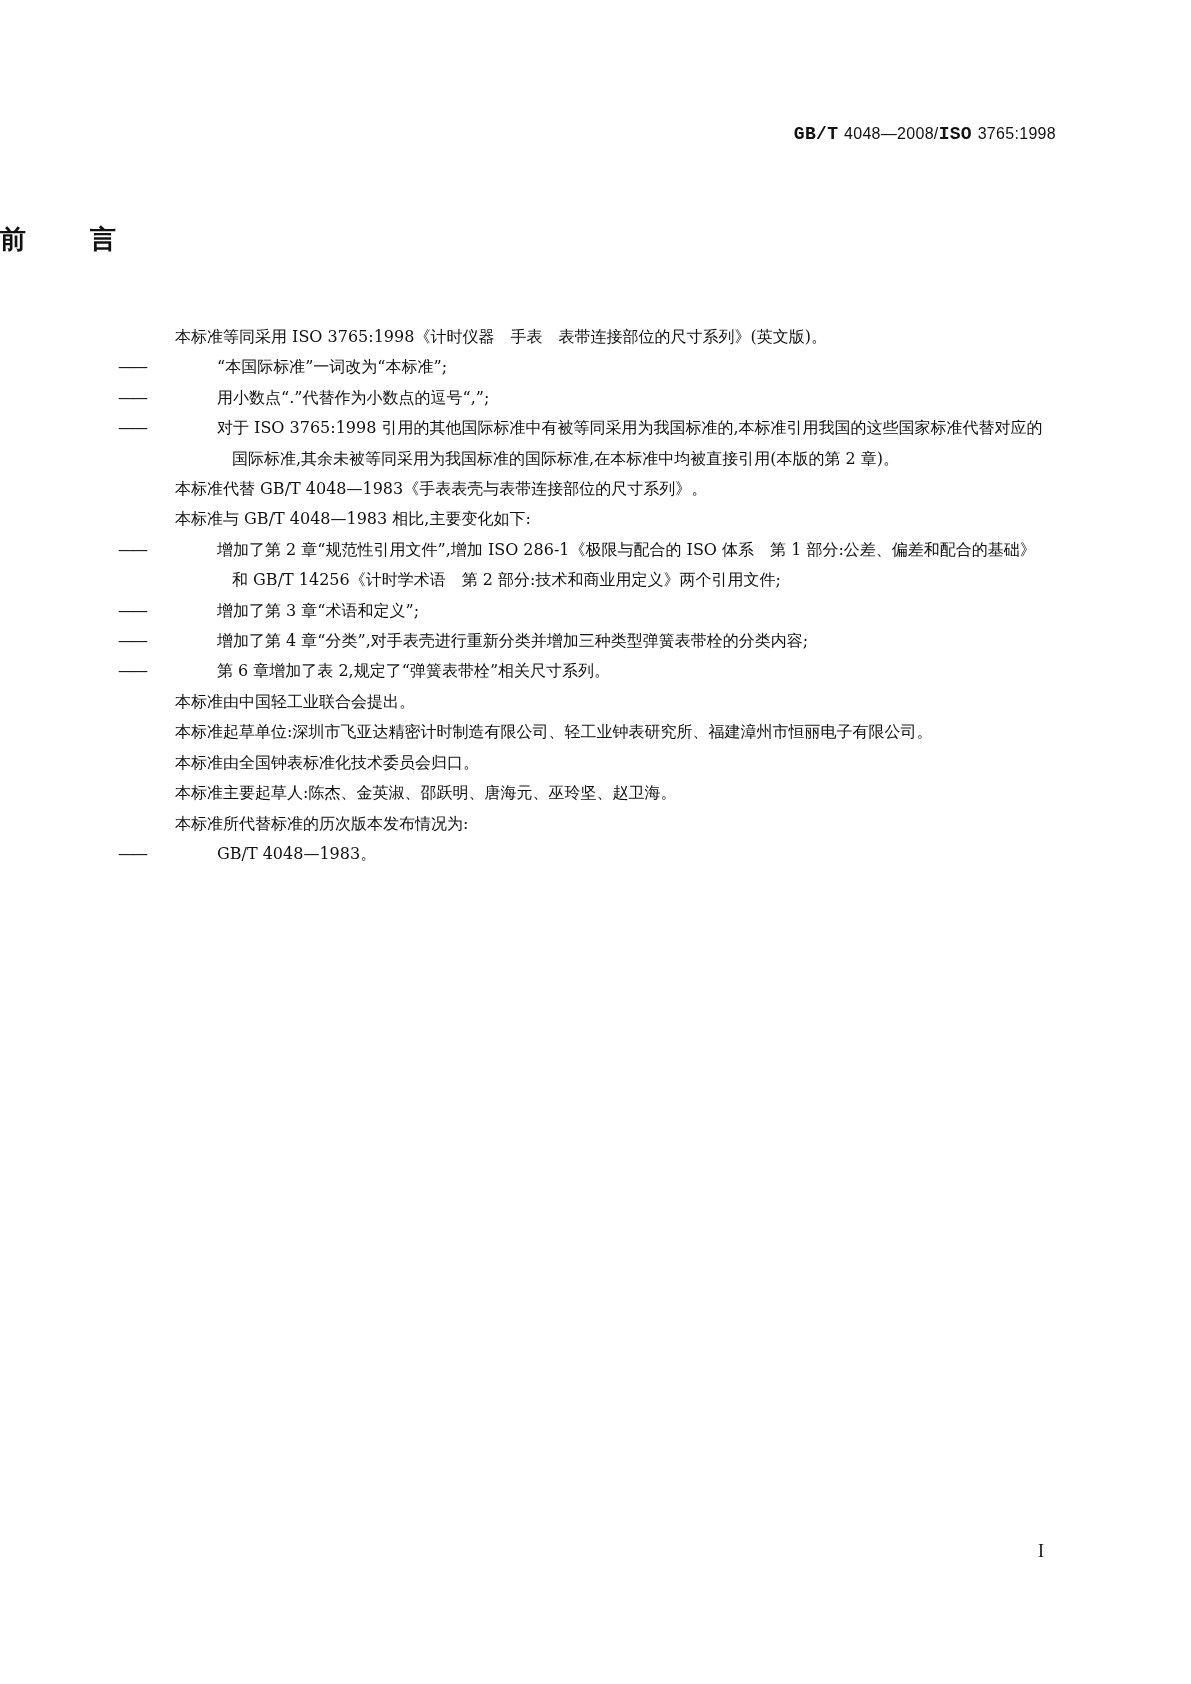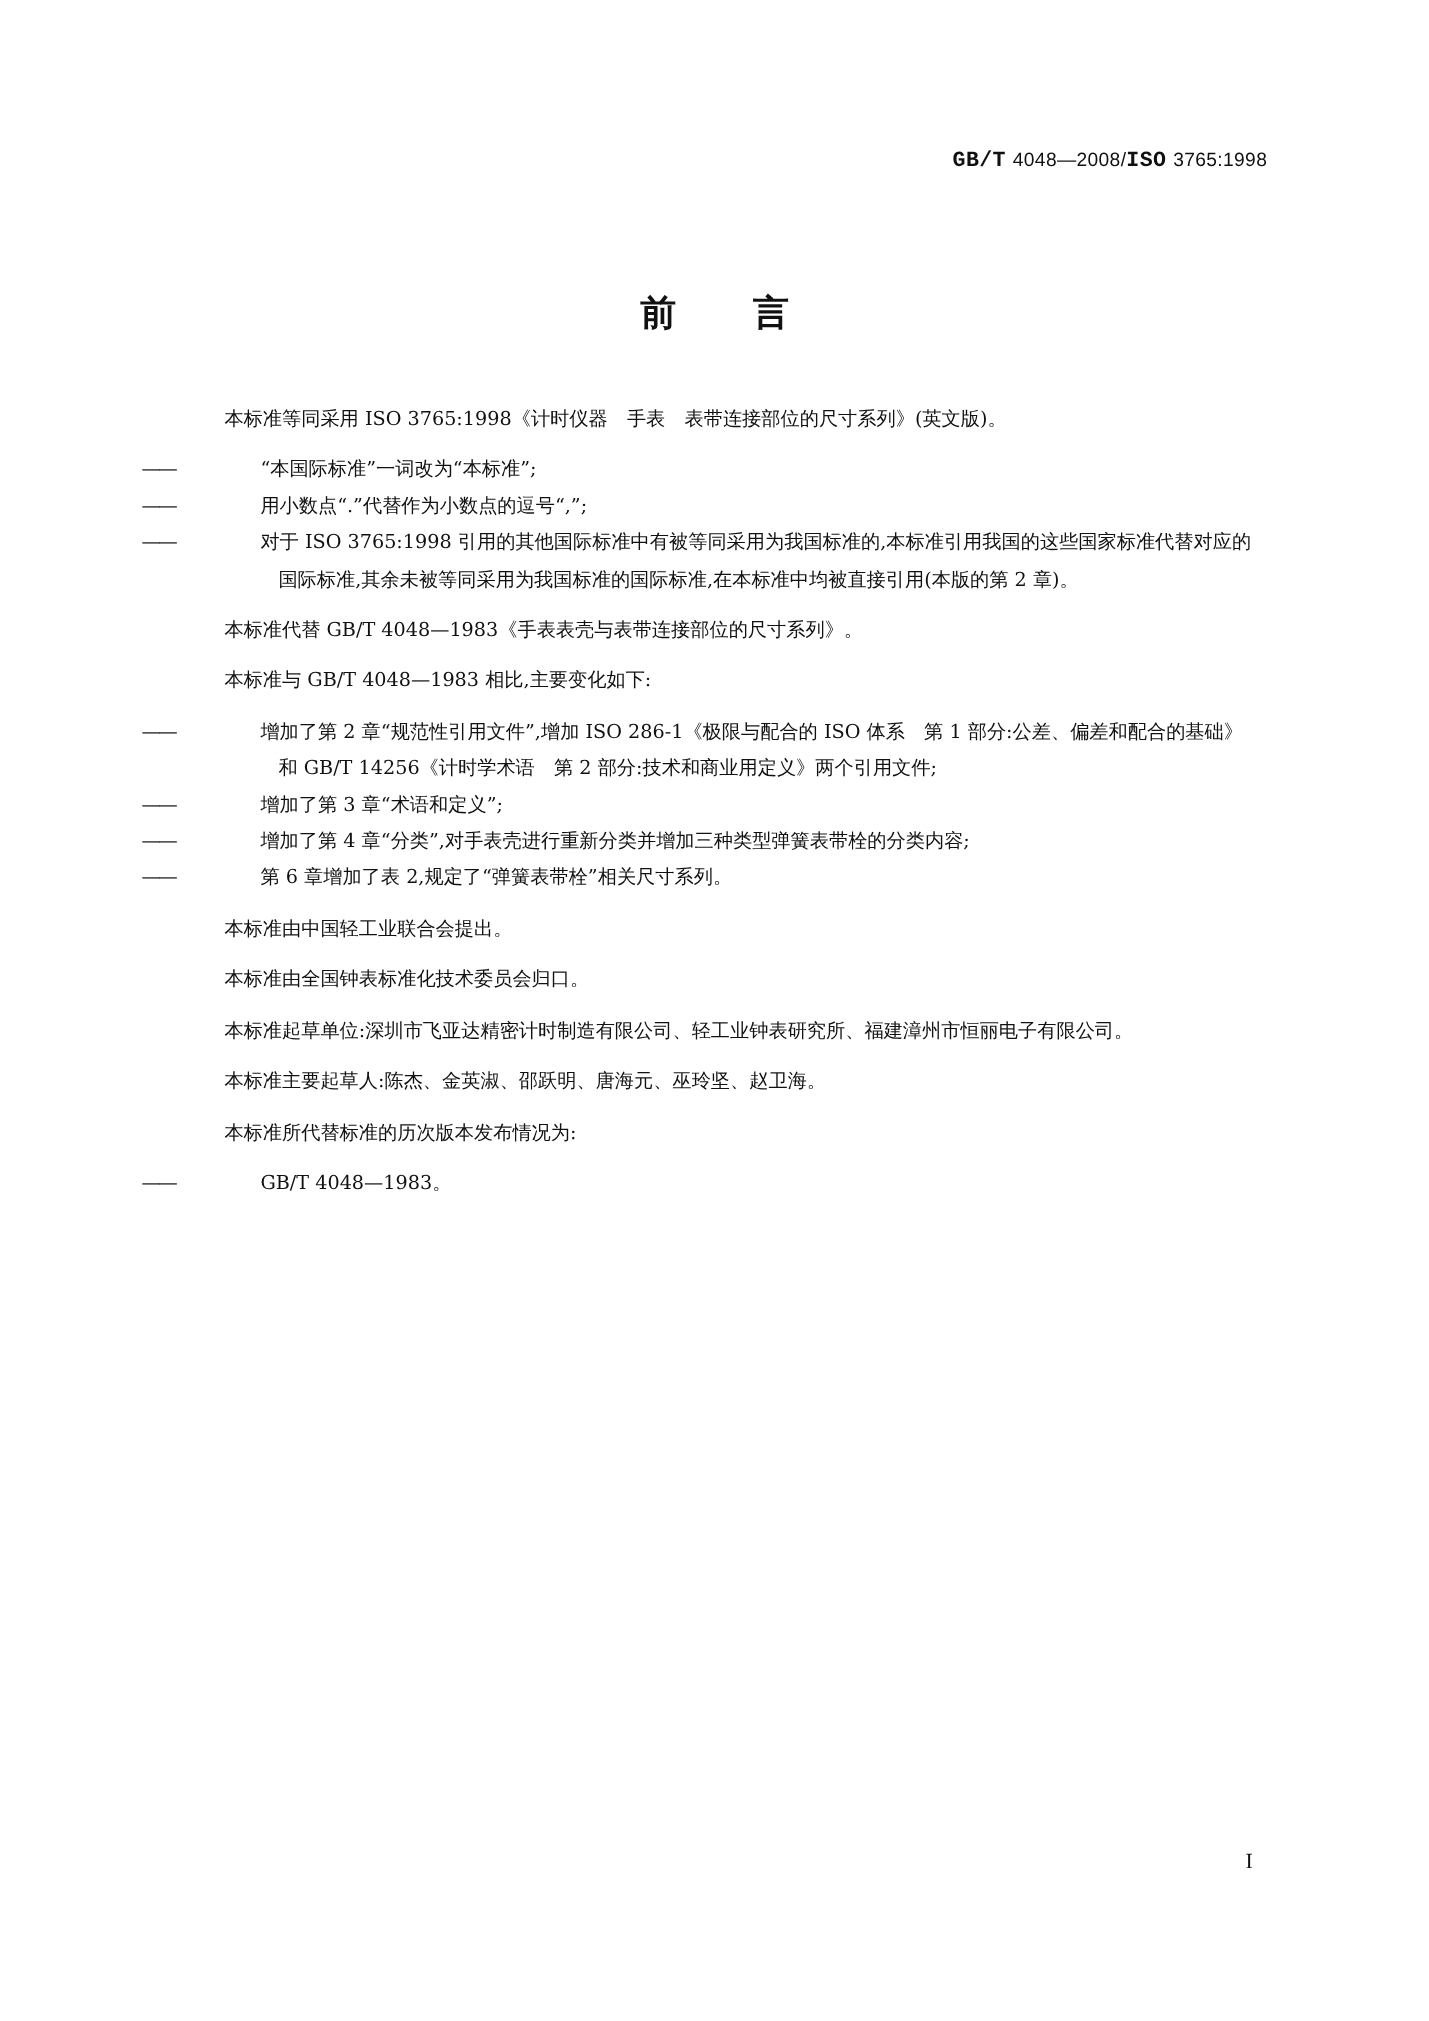--- a/index.html
+++ b/index.html
@@ -1,23 +1,23 @@
 <!DOCTYPE html>
 <html><head>
 <meta charset="utf-8">
 <style>
   html, body { margin: 0; padding: 0; background: #ffffff; }
   body { width: 1191px; height: 1684px; position: relative; overflow: hidden; color: #111; font-family: "DejaVu Serif", "Liberation Serif", serif; }
   .header-code { position: absolute; top: 123px; right: 135px; font-size: 17px; letter-spacing: 0.3px; white-space: nowrap; }
   .header-code b { font-family: Liberation Mono, monospace; font-weight: bold; font-size: 18px; }
   .header-code span.n { font-family: Liberation Sans, sans-serif; font-size: 16px; text-align: right; }
-  .title { position: absolute; top: 241px; left: 0; width: 100%; text-align: center; font-family: "DejaVu Sans", sans-serif; font-weight: bold; font-size: 30px; letter-spacing: 0; }
+  .title { position: absolute; top: 222px; left: 0; width: 100%; text-align: left; font-family: "DejaVu Sans", sans-serif; font-weight: bold; font-size: 26px; letter-spacing: 0; }
   .title .gap { display: inline-block; width: 64px; }
   .content { position: absolute; top: 322px; left: 150px; width: 900px; font-size: 16px; line-height: 30.4px; }
-  .p { margin: 12px; padding-left: 25px; white-space: nowrap; }
+  .p { margin: 0; padding-left: 25px; white-space: nowrap; }
   .p.wrap { white-space: normal; padding-left: 0; text-indent: 25px; }
   .dash { margin: 0; padding-left: 57px; text-indent: -57px; margin-left: 25px; white-space: normal; }
   .dash .d { display: inline-block; width: 42px; letter-spacing: -2px; }
   .page-num { position: absolute; top: 1541px; left: 1038px; font-family: "Liberation Serif", serif; font-size: 18px; }
 </style>
 </head>
 <body>
 
 <div class="header-code">
   <b>GB/T</b>
@@ -34,20 +34,20 @@
     <p class="dash"><span class="d">——</span><span>“本国际标准”一词改为“本标准”;</span></p>
     <p class="dash"><span class="d">——</span><span>用小数点“.”代替作为小数点的逗号“,”;</span></p>
     <p class="dash"><span class="d">——</span><span>对于 ISO 3765:1998 引用的其他国际标准中有被等同采用为我国标准的,本标准引用我国的这些国家标准代替对应的国际标准,其余未被等同采用为我国标准的国际标准,在本标准中均被直接引用(本版的第 2 章)。</span></p>
     <p class="p">本标准代替 GB/T 4048—1983《手表表壳与表带连接部位的尺寸系列》。</p>
     <p class="p">本标准与 GB/T 4048—1983 相比,主要变化如下:</p>
     <p class="dash"><span class="d">——</span><span>增加了第 2 章“规范性引用文件”,增加 ISO 286-1《极限与配合的 ISO 体系　第 1 部分:公差、偏差和配合的基础》和 GB/T 14256《计时学术语　第 2 部分:技术和商业用定义》两个引用文件;</span></p>
     <p class="dash"><span class="d">——</span><span>增加了第 3 章“术语和定义”;</span></p>
     <p class="dash"><span class="d">——</span><span>增加了第 4 章“分类”,对手表壳进行重新分类并增加三种类型弹簧表带栓的分类内容;</span></p>
     <p class="dash"><span class="d">——</span><span>第 6 章增加了表 2,规定了“弹簧表带栓”相关尺寸系列。</span></p>
     <p class="p">本标准由中国轻工业联合会提出。</p>
+    <p class="p wrap">本标准起草单位:深圳市飞亚达精密计时制造有限公司、轻工业钟表研究所、福建漳州市恒丽电子有限公司。</p>
     <p class="p">本标准由全国钟表标准化技术委员会归口。</p>
-    <p class="p wrap">本标准起草单位:深圳市飞亚达精密计时制造有限公司、轻工业钟表研究所、福建漳州市恒丽电子有限公司。</p>
     <p class="p">本标准主要起草人:陈杰、金英淑、邵跃明、唐海元、巫玲坚、赵卫海。</p>
     <p class="p">本标准所代替标准的历次版本发布情况为:</p>
     <p class="dash"><span class="d">——</span><span>GB/T 4048—1983。</span></p>
   </div>
 
 <div class="page-num">I</div>
 
 </body></html>

